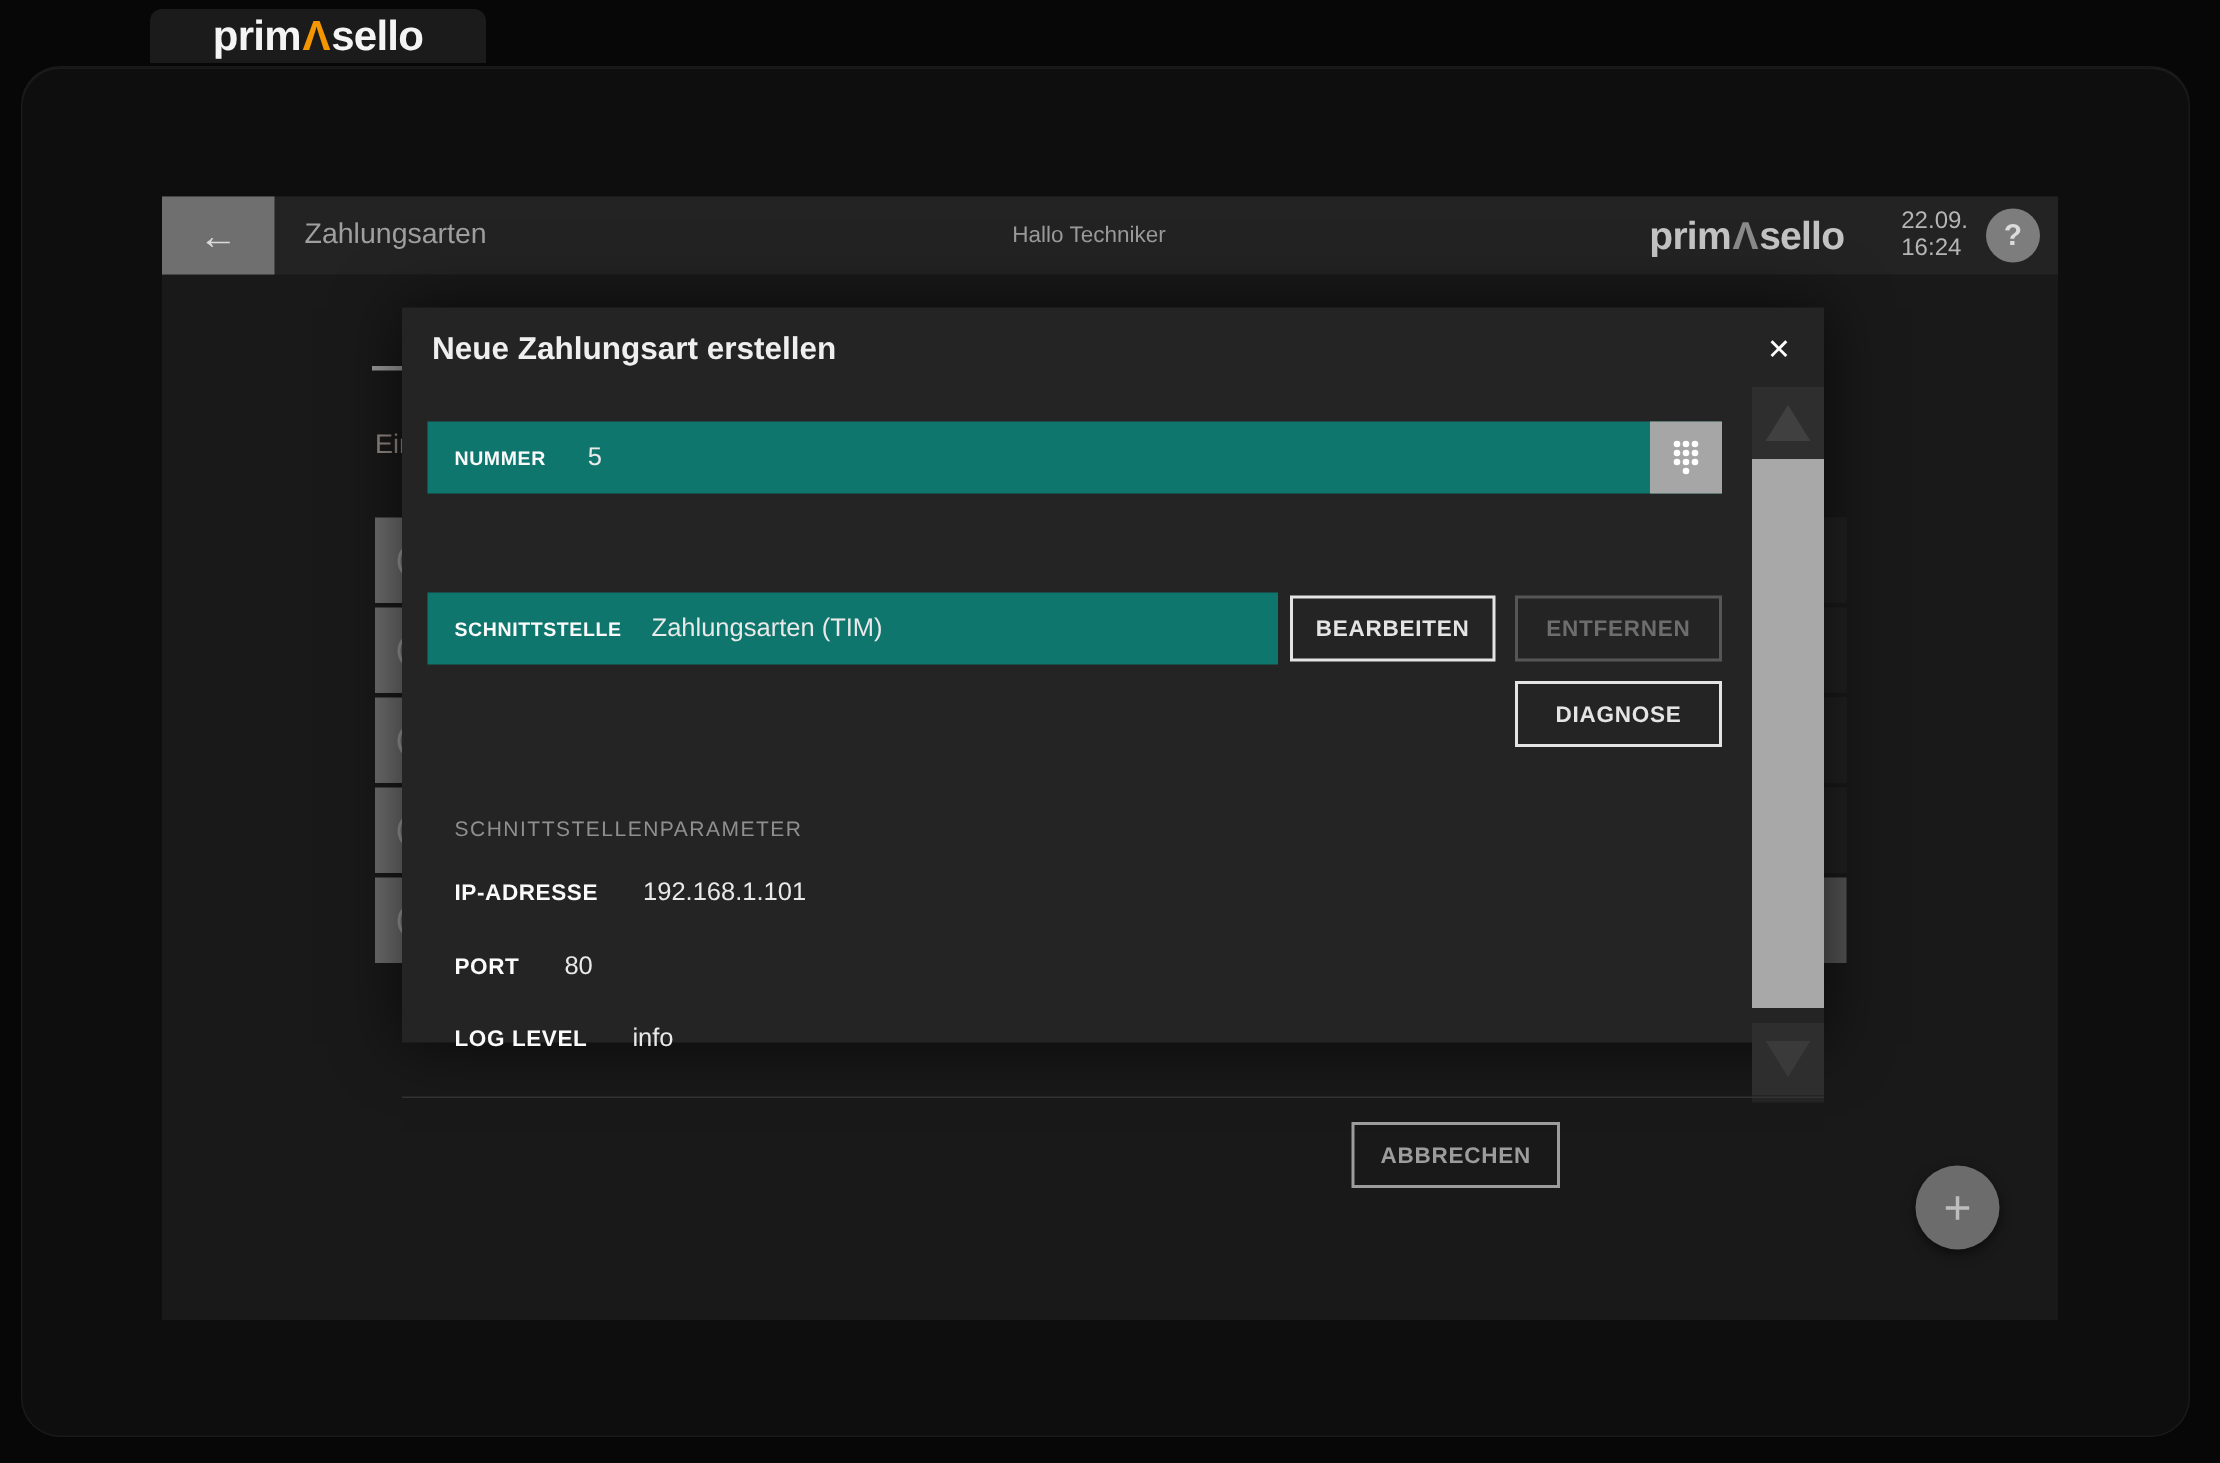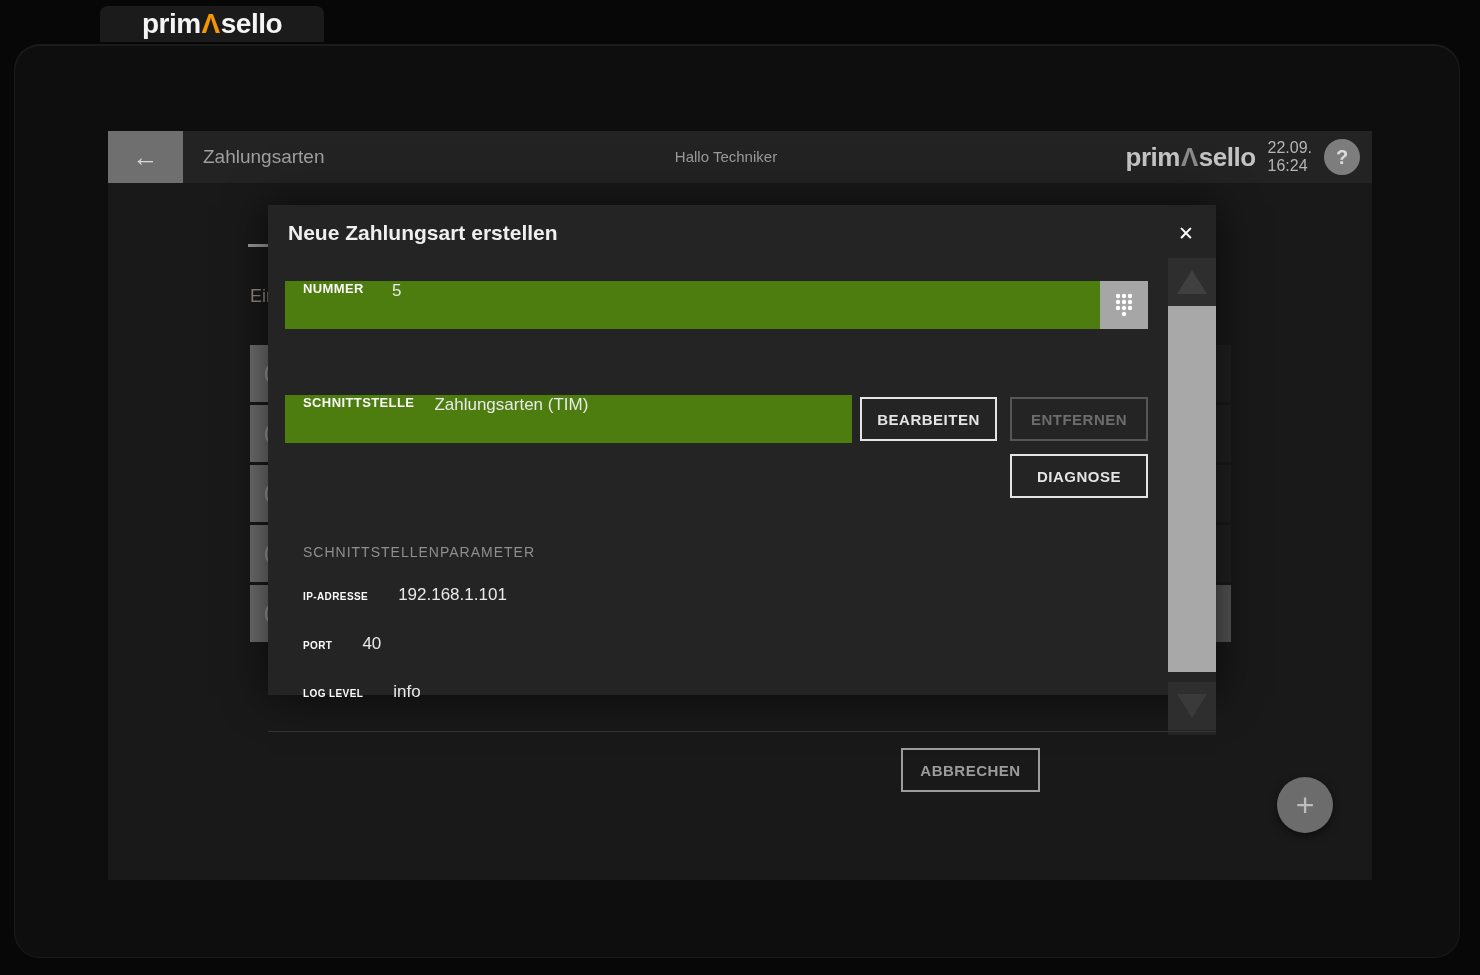--- a/index.html
+++ b/index.html
@@ -27,21 +27,21 @@
   .header { left:108px; top:131px; width:1264px; height:52px; background:#232323;
     display:flex; align-items:center; }
   .back-btn { width:75px; height:52px; background:#6f6f6f; color:#d9d9d9;
     display:flex; align-items:center; justify-content:center; font-size:26px; flex:0 0 auto; cursor:pointer; }
   .page-title { margin-left:20px; font-size:19px; color:#9f9f9f; }
   .greeting { position:absolute; left:508px; top:17px; width:220px; text-align:center;
     font-size:15px; color:#9a9a9a; }
   .header-right { position:absolute; right:12px; top:0; height:52px; display:flex;
     align-items:center; gap:12px; }
   .header-right .brand { font-size:26px; }
-  .datetime { font-size:16px; color:#b5b5b5; line-height:1.1; text-align:left; }
+  .datetime { font-size:16px; color:#b5b5b5; line-height:1.1; text-align:left;margin-left:26px; }
   .help-btn { width:36px; height:36px; border-radius:50%; background:#7d7d7d;
     color:#dcdcdc; font-size:20px; font-weight:bold; display:flex; align-items:center;
     justify-content:center; cursor:pointer; }
 
   
   .tab-dash { left:248px; top:244px; width:20px; height:3px; background:#9a9a9a; }
   .bg-heading { left:250px; top:286px; font-size:18px; color:#948a86; }
   .bg-row { left:250px; width:981px; height:57px; background:#202020; display:flex; }
   .bg-row .icon-tile { width:56px; height:57px; background:#6f6f6f; display:flex;
     align-items:center; justify-content:center; flex:0 0 auto; }
@@ -57,21 +57,21 @@
     align-items:center; justify-content:center; cursor:pointer;
     box-shadow:0 3px 8px rgba(0,0,0,0.5); }
 
   
   .modal { left:268px; top:205px; width:948px; height:490px; background:#242424;
     box-shadow:0 0 40px rgba(0,0,0,0.65); }
   .modal-title { left:20px; top:16px; font-size:21px; font-weight:600; color:#efefef; }
   .close-btn { right:14px; top:12px; width:32px; height:32px; color:#ffffff;
     font-size:19px; display:flex; align-items:center; justify-content:center; cursor:pointer; }
 
-  .field-row { background:#4d7c0f; display:flex; }
+  .field-row { background:#0f766e; display:flex; align-items:center; }
   .f-label { font-size:13px; font-weight:bold; color:#fafafa; letter-spacing:0.4px;
     padding-left:18px; white-space:nowrap; }
   .f-req { font-size:14px; color:#fafafa; margin-left:7px; position:relative; top:-2px; }
   .f-value { font-size:17px; color:#e9e9e9; margin-left:28px; white-space:nowrap; }
   .f-counter { margin-left:auto; padding-right:16px; font-size:13px; color:#cfcfcf; }
 
   .row-nummer { left:17px; top:76px; width:863px; height:48px; }
   .row-name { left:17px; top:134px; width:863px; height:48px; }
   .row-schnitt { left:17px; top:190px; width:567px; height:48px; }
 
@@ -83,21 +83,21 @@
     font-weight:bold; letter-spacing:0.5px; background:transparent; cursor:pointer; }
   .btn-light { border:2px solid #e4e4e4; color:#e4e4e4; }
   .btn-disabled { border:2px solid #565656; color:#6d6d6d; }
   .btn-gray { border:2px solid #9c9c9c; color:#9c9c9c; }
   .btn-bearbeiten { left:592px; top:192px; width:137px; height:44px; }
   .btn-entfernen { left:742px; top:192px; width:138px; height:44px; }
   .btn-diagnose { left:742px; top:249px; width:138px; height:44px; }
 
   .section-label { left:35px; top:339px; font-size:14px; color:#8f8f8f; letter-spacing:1px; }
   .param-row { left:35px; display:flex; align-items:baseline; gap:30px; }
-  .param-row .p-label { font-size:10px; font-weight:bold; color:#fafafa; letter-spacing:0.4px; }
+  .param-row .p-label { font-size:15px; font-weight:bold; color:#fafafa; letter-spacing:0.4px; }
   .param-row .p-value { font-size:17px; color:#e9e9e9; }
   .row-ip { top:380px; } .row-port { top:429px; } .row-log { top:477px; }
 
   
   .m-scrollbar { left:900px; top:53px; width:48px; height:477px; background:#242424; }
   .sb-btn { position:absolute; left:0; width:48px; height:48px; background:#2e2e2e;
     display:flex; align-items:center; justify-content:center; cursor:pointer; }
   .sb-up { top:0; } .sb-down { top:424px; }
   .tri-up { width:0; height:0; border-left:15px solid transparent;
     border-right:15px solid transparent; border-bottom:24px solid #404040; }
@@ -217,21 +217,21 @@
   <div class="abs btn btn-light btn-bearbeiten">BEARBEITEN</div>
   <div class="abs btn btn-light btn-diagnose">DIAGNOSE</div>
 
   <div class="abs section-label">SCHNITTSTELLENPARAMETER</div>
   <div class="abs param-row row-ip">
     <div class="p-label">IP-ADRESSE</div>
     <div class="p-value">192.168.1.101</div>
   </div>
   <div class="abs param-row row-port">
     <div class="p-label">PORT</div>
-    <div class="p-value">40</div>
+    <div class="p-value">80</div>
   </div>
   <div class="abs param-row row-log">
     <div class="p-label">LOG LEVEL</div>
     <div class="p-value">info</div>
   </div>
 
   <div class="abs m-scrollbar">
     <div class="sb-btn sb-up">
         <div class="tri-up"></div>
       </div>

